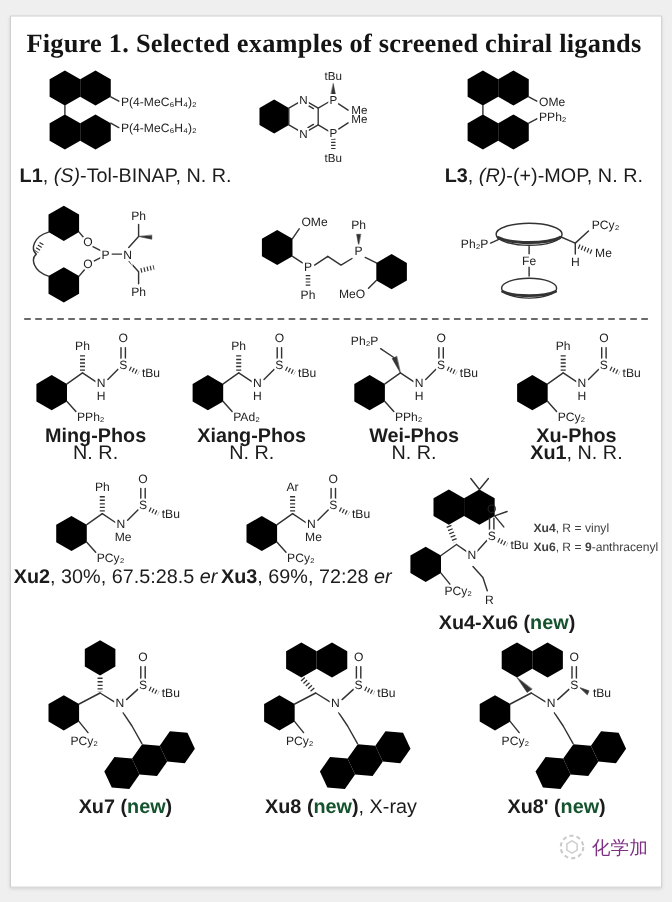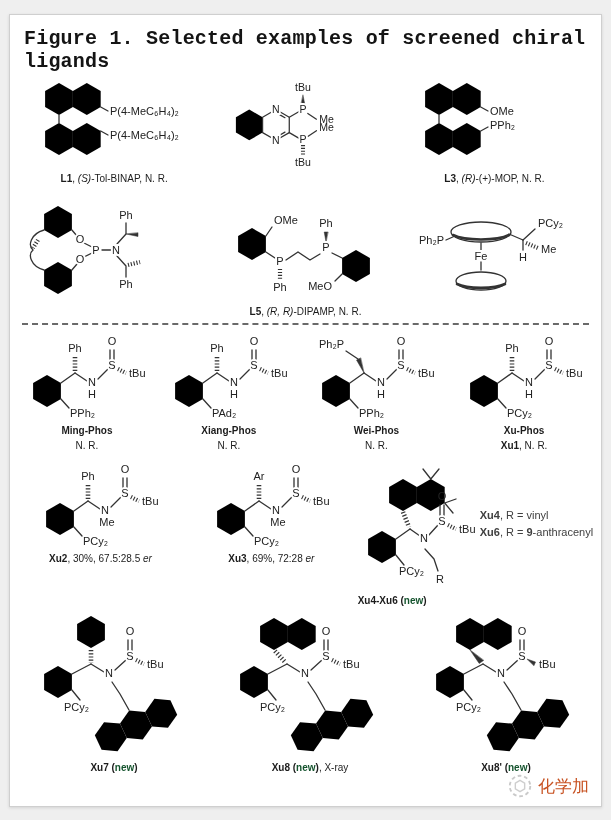--- a/index.html
+++ b/index.html
@@ -10,28 +10,28 @@
     -webkit-font-smoothing:antialiased;
     overflow:hidden;
   }
   .card{
     position:absolute;left:9px;top:14px;right:9px;bottom:13px;
     background:#ffffff;border:1px solid #cfcfcf;
     box-shadow:0 1px 3px rgba(0,0,0,.12);
     overflow:hidden;
   }
   .title{
-    font-family:Liberation Mono, monospace;
-    font-weight:700;font-size:20px;color:#141414;
+    font-family:Liberation Serif, serif;
+    font-weight:700;font-size:24px;color:#141414;
     padding:12px 0 2px 14px;letter-spacing:.2px;
   }
   .row{display:flex;justify-content:space-between;align-items:flex-start;padding:0 6px;}
   .cell{display:flex;flex-direction:column;align-items:center;}
   .cap{
-    font-size:10px;color:#1c1c1c;text-align:left;line-height:15px;white-space:nowrap;
+    font-size:18px;color:#1c1c1c;text-align:right;line-height:15px;white-space:nowrap;
   }
   .b{font-weight:bold}
   .i{font-style:italic}
   .red{color:#14532d}
   .dash-sep{border-top:2px dashed #6a6a6a;margin:4px 12px 4px 12px;height:0;}
   
   svg.st{display:block;}
   svg.st path, svg.st polygon, svg.st line, svg.st polyline, svg.st ellipse{
     stroke:#333;stroke-width:1.3;fill:none;stroke-linecap:round;stroke-linejoin:round;
   }
@@ -41,22 +41,22 @@
   svg.st text{
     font-family:"Liberation Sans",sans-serif;font-size:11px;fill:#222;
     stroke:none;text-anchor:middle;
   }
   svg.st text.halo{paint-order:stroke;stroke:#fff;stroke-width:4px;}
   svg.st text.st-anchor{text-anchor:start;}
   svg.st text.end-anchor{text-anchor:end;}
   .xu46wrap{position:relative;width:250px;}
   .xu46labels{position:absolute;left:122px;top:50px;font-size:11px;line-height:17px;white-space:nowrap;color:#404040;}
   .watermark{
-    position:absolute;right:12px;bottom:6px;display:flex;align-items:center;gap:4px;
-    color:#c2410c;font-size:17px;opacity:.9;
+    position:absolute;right:12px;bottom:22px;display:flex;align-items:center;gap:4px;
+    color:#701a75;font-size:17px;opacity:.9;
   }
   .wm-logo{width:28px;height:28px;}
 </style>
 </head>
 <body>
 
 <svg width="0" height="0" style="position:absolute" aria-hidden="true">
   <defs>
     <g id="bz">
       <polygon points="0,-16 13.9,-8 13.9,8 0,16 -13.9,8 -13.9,-8"></polygon>
@@ -179,23 +179,20 @@
           <use href="#bz" x="136" y="70"></use>
           <path d="M122.1,78 L115,85"></path>
         </g>
         <text class="st-anchor" x="54" y="28">OMe</text>
         <text class="halo" x="60" y="69">P</text>
         <text x="60" y="95">Ph</text>
         <text class="halo" x="106" y="55">P</text>
         <text x="106" y="31">Ph</text>
         <text class="end-anchor" x="112" y="94">MeO</text>
       </svg>
-      <div class="cap">
-        <span class="b">L5</span><span>, </span><span class="i">(R, R)</span><span>-DIPAMP, N. R.</span>
-      </div>
     </div>
 
     <div class="cell" style="width:202px">
       <svg class="st" width="196" height="112" viewBox="0 0 196 104">
         <g>
           <ellipse cx="82" cy="36" rx="30" ry="10"></ellipse>
           <path d="M54,39 C66,45 98,45 110,39" style="stroke-width:2.6"></path>
           <path d="M47,44 L56,40"></path>
           <path d="M82,47 L82,54 M82,66 L82,74"></path>
           <ellipse cx="82" cy="85" rx="25" ry="9"></ellipse>

